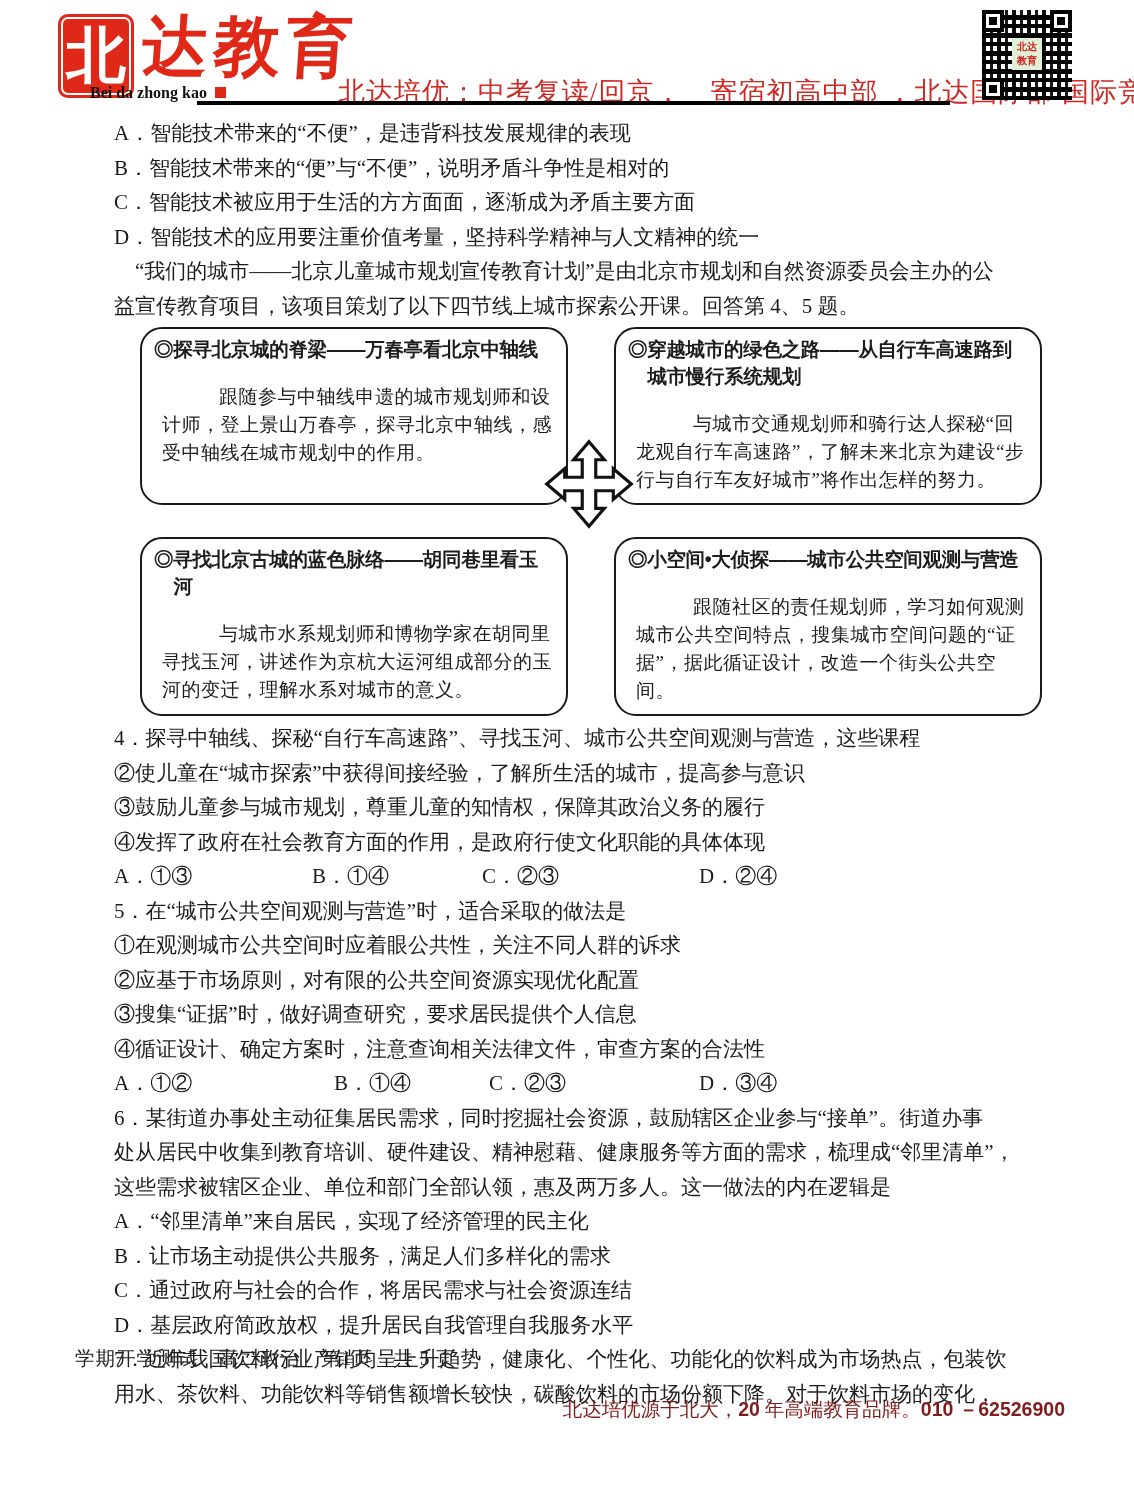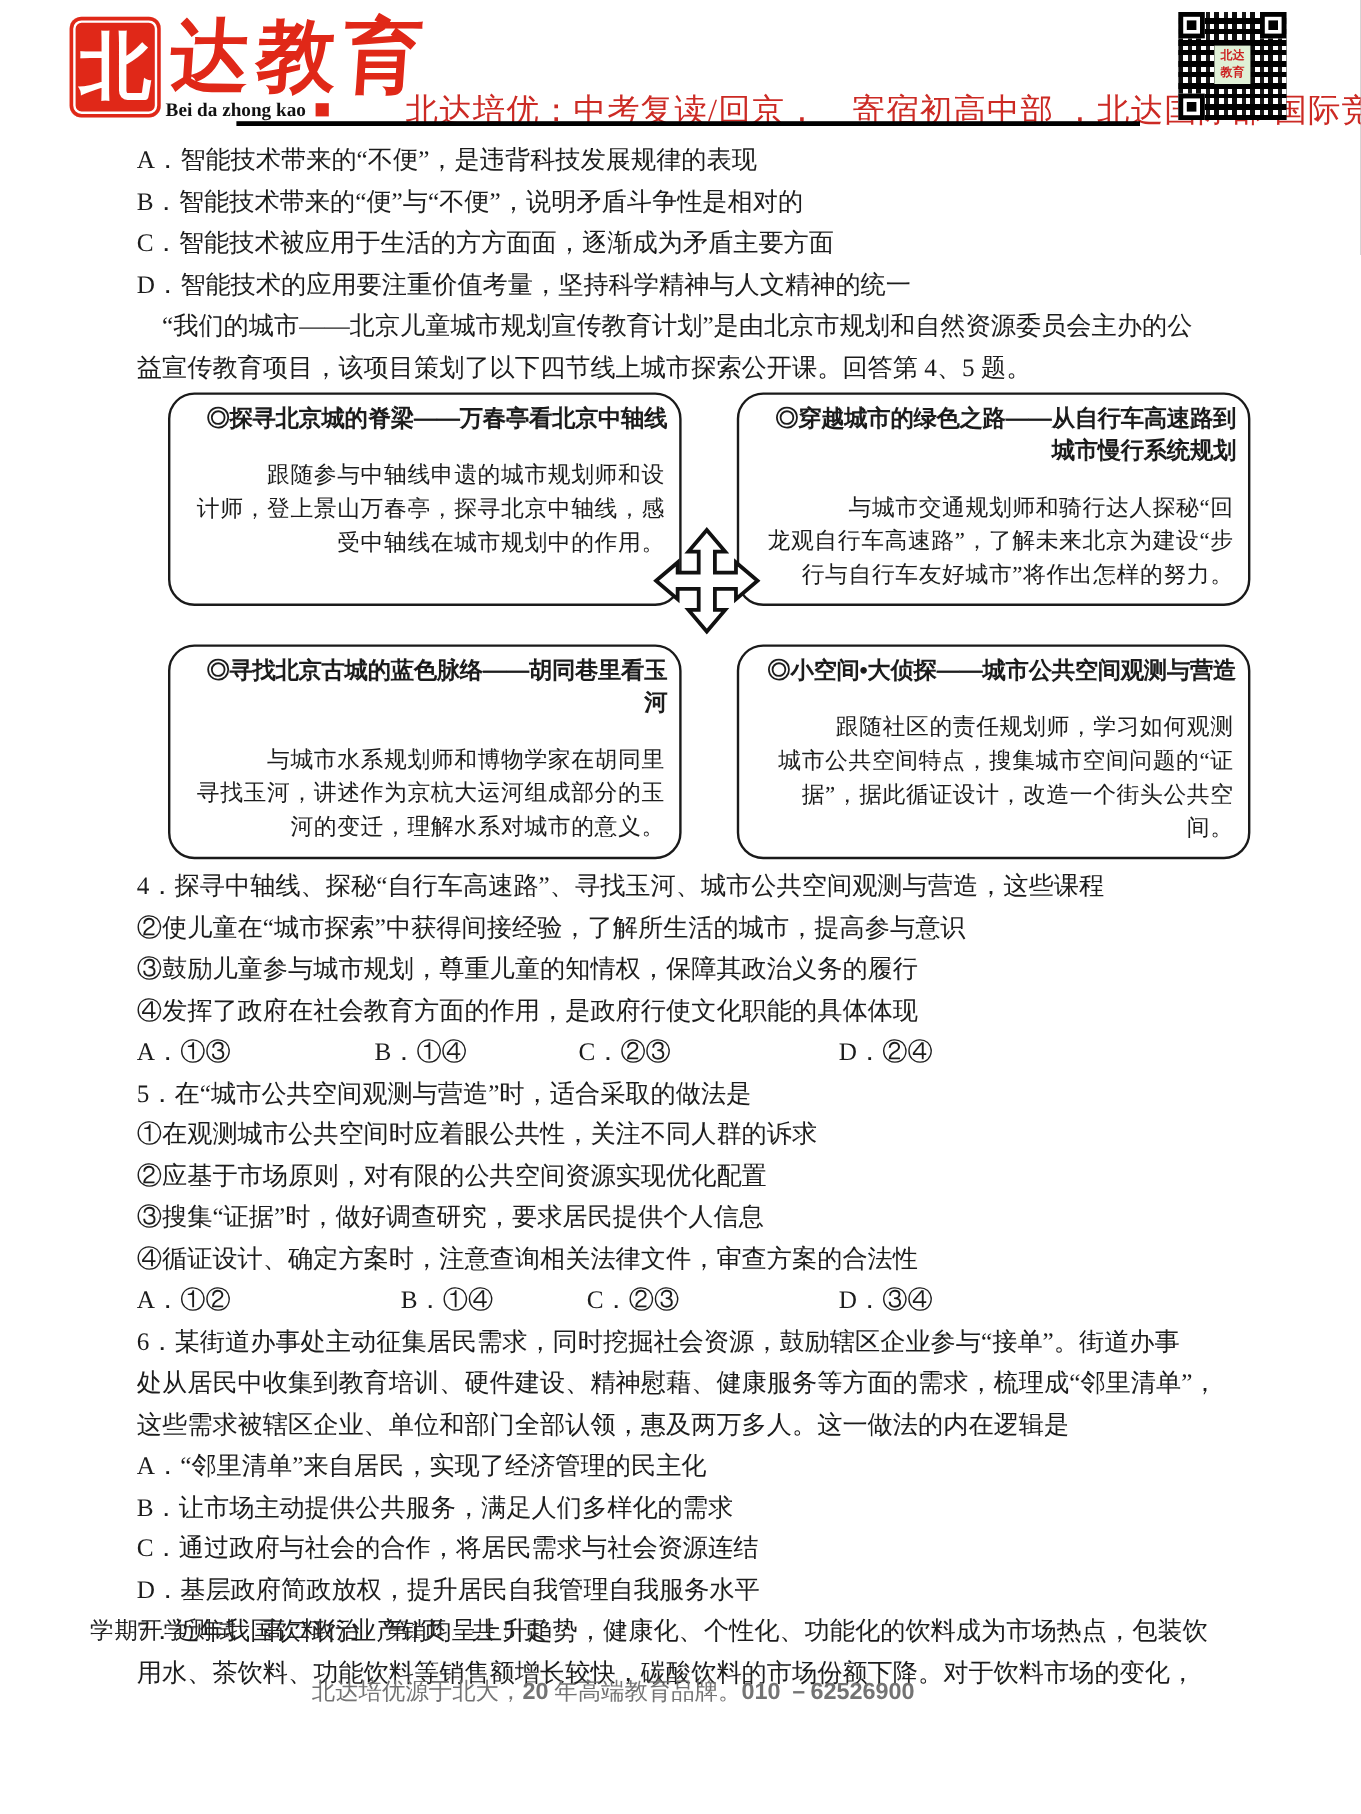--- a/index.html
+++ b/index.html
@@ -35,21 +35,20 @@
     font-family:"Liberation Serif", serif;
     transform:skewX(-4deg);
     white-space:nowrap;
   }
   .brand-sub {
     position:absolute; left:90px; top:84px;
     font-size:16px; font-weight:bold;
     font-family:"Liberation Serif", serif;
     color:#111;
     white-space:nowrap;
-    margin-left:48px;
   }
   .brand-sub .sq {
     display:inline-block; width:11px; height:11px;
     background:#e02818; margin-left:8px;
   }
   .tagline {
     position:absolute; left:338px; top:74px;
     color:#cc2a24;
     font-size:27px;
     letter-spacing:1px;
@@ -106,21 +105,20 @@
 
   
   .diagram {
     position:relative;
     margin:4px 0 5px 26px;
     width:902px;
     display:grid;
     grid-template-columns:428px 428px;
     column-gap:46px;
     row-gap:32px;
-    text-align:right;
   }
   .course-box {
     border:2.5px solid #1a1a1a;
     border-radius:22px;
     padding:7px 10px 9px 12px;
     min-height:130px;
     background:#fff;
   }
   .course-title {
     font-family:"Liberation Sans", sans-serif;
@@ -152,24 +150,24 @@
 
   
   .page-info {
     position:absolute; left:75px; top:1345px;
     font-size:19.5px; letter-spacing:1px;
     color:#222;
   }
   .promo {
     position:absolute; left:0; top:1396px;
     width:100%;
-    padding-right:112px;
-    text-align:center;
+    padding-right:69px;
+    text-align:right;
     font-size:19.5px;
-    color:#737373;
+    color:#7f1d1d;
     white-space:nowrap;
   }
   .promo .b {
     font-family:"Liberation Sans", sans-serif;
     font-weight:bold;
   }
 </style>
 </head>
 <body>
 

